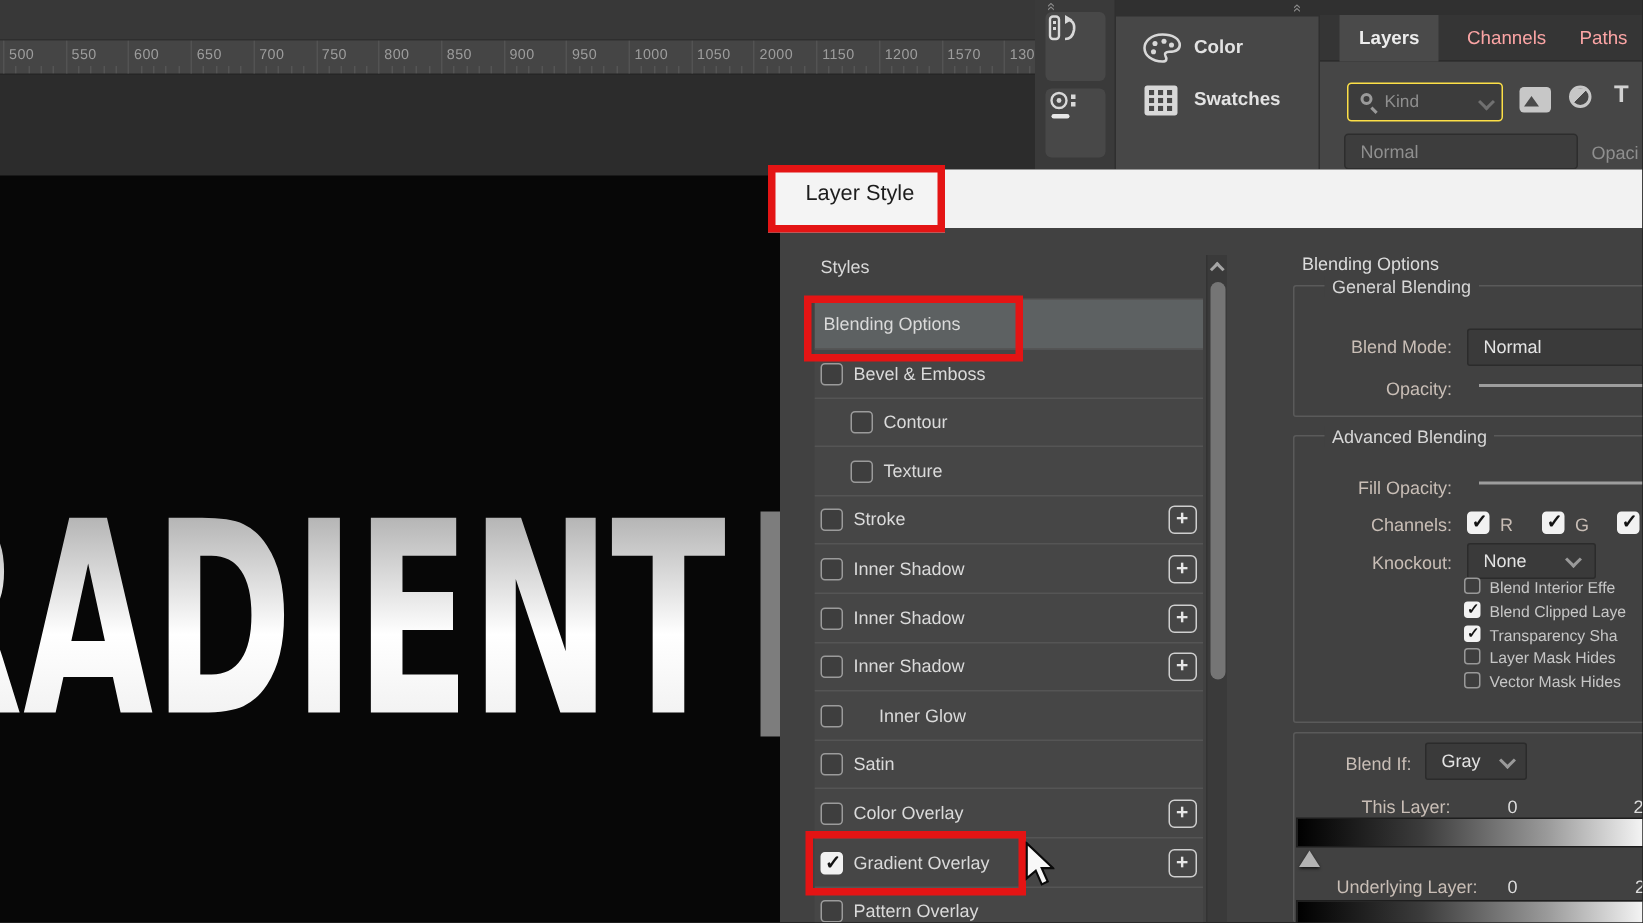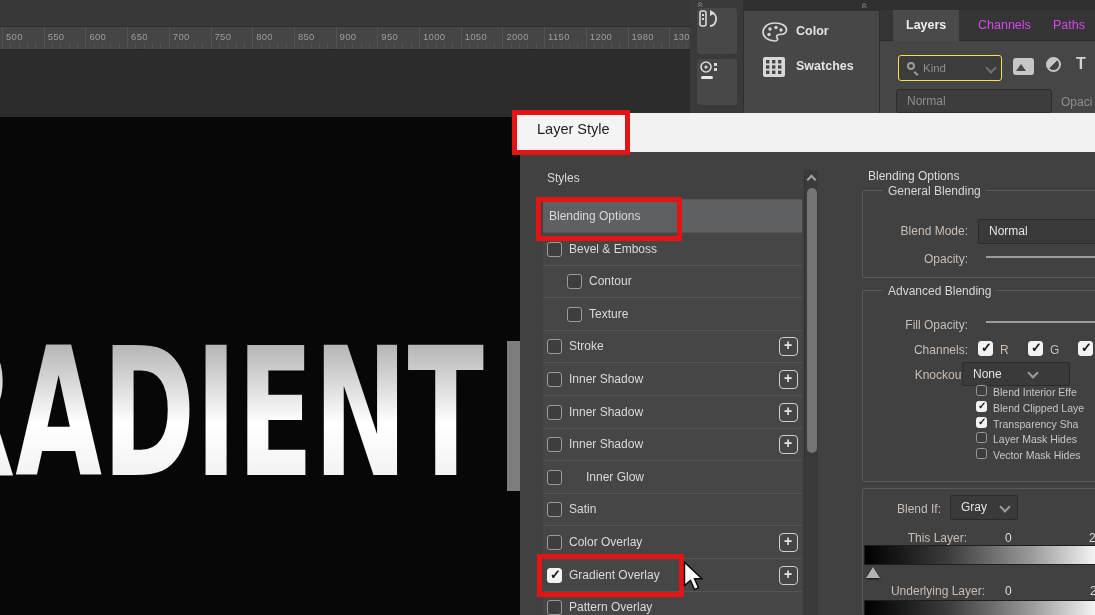--- a/index.html
+++ b/index.html
@@ -40,21 +40,21 @@
   .mini-row{left:0;width:136px;height:30px;}
   .mini-row .mlabel{position:absolute;left:52px;top:7px;font-size:12.5px;font-weight:600;color:#e3e3e3;}
   .mini-icon{left:18px;top:4px;width:26px;height:22px;}
   .grad-icon{left:18px;top:6px;width:24px;height:18px;border:1px solid #9a9a9a;
              background:linear-gradient(90deg,#f2f2f2,#4a4a4a);}
 
   
   .layers-panel{left:880px;top:0;width:215px;height:113px;background:#464646;}
   .lp-strip{left:0;top:0;width:215px;height:10px;background:#303030;}
   .lp-tabbar{left:0;top:10px;width:215px;height:31px;background:#353535;border-bottom:1px solid #2c2c2c;}
-  .lp-tab{position:absolute;top:0;height:31px;line-height:31px;padding:0 13px;font-size:12.5px;color:#d946ef;}
+  .lp-tab{position:absolute;top:0;height:31px;line-height:31px;padding:0 13px;font-size:12.5px;color:#fca5a5;}
   .lp-tab.active{background:#4a4a4a;color:#ececec;font-weight:600;}
   .search-field{left:18px;top:55px;width:104px;height:26px;background:#3c3c3c;border:1px solid #fde047;border-radius:3px;}
   .mag{left:8px;top:6px;width:8px;height:8px;border:2px solid #9a9a9a;border-radius:50%;}
   .mag::after{content:"";position:absolute;left:6px;top:7px;width:2px;height:5px;background:#9a9a9a;transform:rotate(-45deg);}
   .kind-text{left:24px;top:6px;font-size:11.5px;color:#8f8f8f;}
   .chev{width:8px;height:8px;border-right:2px solid #9a9a9a;border-bottom:2px solid #9a9a9a;transform:rotate(45deg);}
   .chev.dim{border-color:#707070;}
   .filter-img{left:133px;top:58px;width:21px;height:17px;background:#c7c7c7;border-radius:3px;}
   .filter-img::after{content:"";position:absolute;left:3px;top:6px;width:0;height:0;
       border-left:5px solid transparent;border-right:5px solid transparent;border-bottom:7px solid #4a4a4a;}
@@ -211,21 +211,21 @@
       <div class="tick-minor" style="left: 594.14px;"></div>
       <div class="tick-minor" style="left: 602.48px;"></div>
       <div class="tick-minor" style="left: 610.82px;"></div>
       <div class="tick-minor" style="left: 619.16px;"></div>
       <div class="tick-label" style="left: 589.8px;">1200</div>
       <div class="tick-major" style="left: 627.5px;"></div>
       <div class="tick-minor" style="left: 635.84px;"></div>
       <div class="tick-minor" style="left: 644.18px;"></div>
       <div class="tick-minor" style="left: 652.52px;"></div>
       <div class="tick-minor" style="left: 660.86px;"></div>
-      <div class="tick-label" style="left: 631.5px;">1980</div>
+      <div class="tick-label" style="left: 631.5px;">1570</div>
       <div class="tick-major" style="left: 669.2px;"></div>
       <div class="tick-minor" style="left: 677.54px;"></div>
       <div class="tick-minor" style="left: 685.88px;"></div>
       <div class="tick-label" style="left: 673.2px;">1300</div>
     </div>
   <div class="pasteboard"></div>
 
   <div class="canvas">
     <div class="bigtext">RADIENT</div>
     <div class="letter-fragment"></div>
@@ -401,21 +401,21 @@
     <span class="sliderline" style="left:466px;top:208px;width:126px;"></span>
 
     <span class="rlabel" style="left:300px;top:230px;width:148px;">Channels:</span>
     <span class="cb checked" style="left:458px;top:228px;"></span>
     <span class="chanlbl" style="left:480px;top:230px;">R</span>
     <span class="cb checked" style="left:508px;top:228px;"></span>
     <span class="chanlbl" style="left:530px;top:230px;">G</span>
     <span class="cb checked" style="left:558px;top:228px;"></span>
 
     <span class="rlabel" style="left:300px;top:255px;width:148px;">Knockout:</span>
-    <div class="dd" style="left:442px;top:249px;width:108px;height:24px;">
+    <div class="dd" style="left:458px;top:249px;width:86px;height:24px;">
       <span class="ddtext">None</span>
       <span class="chev" style="left:66px;top:6px;"></span>
     </div>
 
     <div id="adv-options">
         <div class="opt-row" style="top: 0px;">
           <div class="cb2"></div>
           <div class="olabel">Blend Interior Effe</div>
         </div>
         <div class="opt-row" style="top: 15.8px;">

